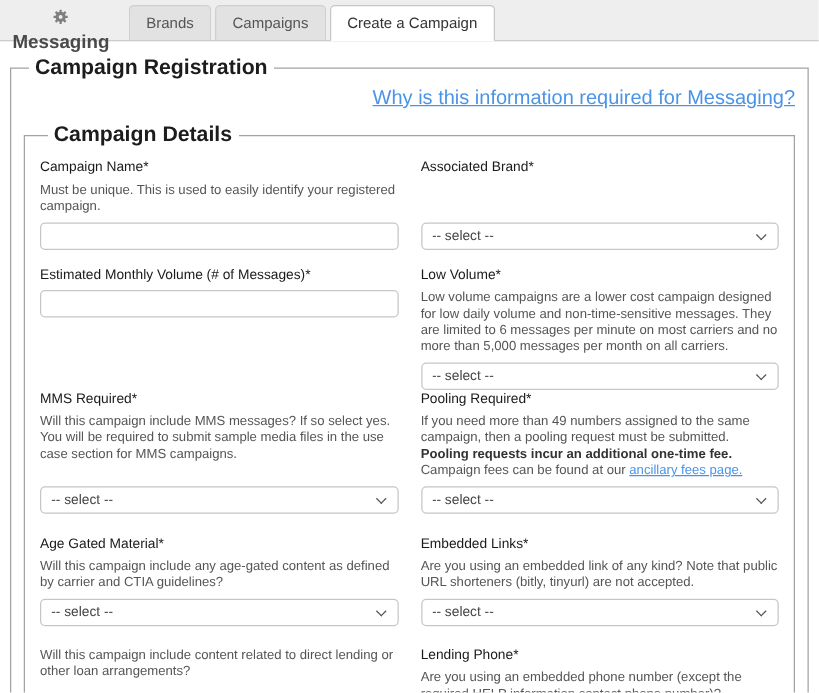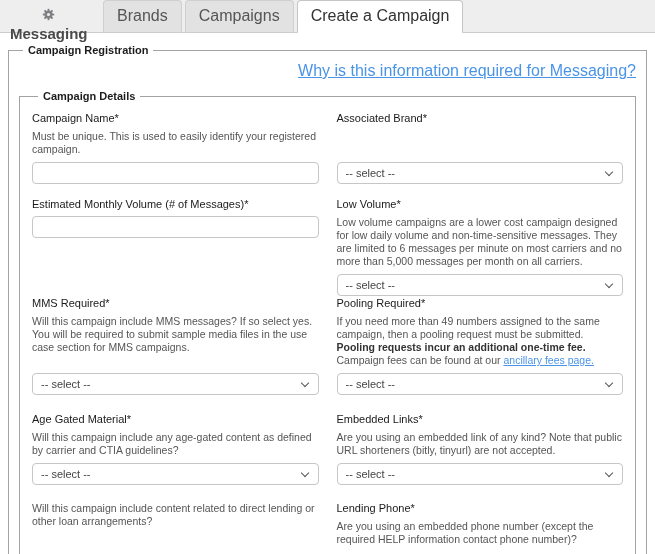--- a/index.html
+++ b/index.html
@@ -19,37 +19,37 @@
   .app-title {
     position:absolute; left:10px; top:7px;
     display:flex; align-items:center; gap:5px;
     font-size:15px; font-weight:bold; color:#4a4a4a;flex-direction:column;
   }
   .gear { width:13px; height:13px; display:inline-block; }
   .tabs { display:flex; margin-left:103px; align-items:flex-end; }
   .tab {
     margin-bottom:-1px; margin-right:3px;
     padding:6px 13px 7px;
-    font-size:16px; color:#555555;
+    font-size:12px; color:#555555;
     background:#e2e2e2;
     border:1px solid #cfcfcf; border-bottom:1px solid #cccccc;
     border-radius:4px 4px 0 0;
     cursor:pointer; white-space:nowrap;
   }
   .tab.active {
     background:#ffffff; color:#333333;
     border-color:#c6c6c6; border-bottom:1px solid #ffffff;
   }
   
   fieldset {
     border:1px solid #a3a3a3; border-radius:0;
     margin:0; padding:0;
   }
   legend {
-    font-size:11px; font-weight:bold; color:#1c1c1c;
+    font-size:17px; font-weight:bold; color:#1c1c1c;
     padding:0 5px; margin-left:6px;
   }
   .outer-fs {
     margin:11px 8px 0 8px;
     padding:2px 8px 8px 8px;
     min-height:520px;
   }
   .info-link-row { text-align:right; padding:4px 2px 6px 0; }
   .link {
     color:#4a94e8; text-decoration:underline; cursor:pointer;

